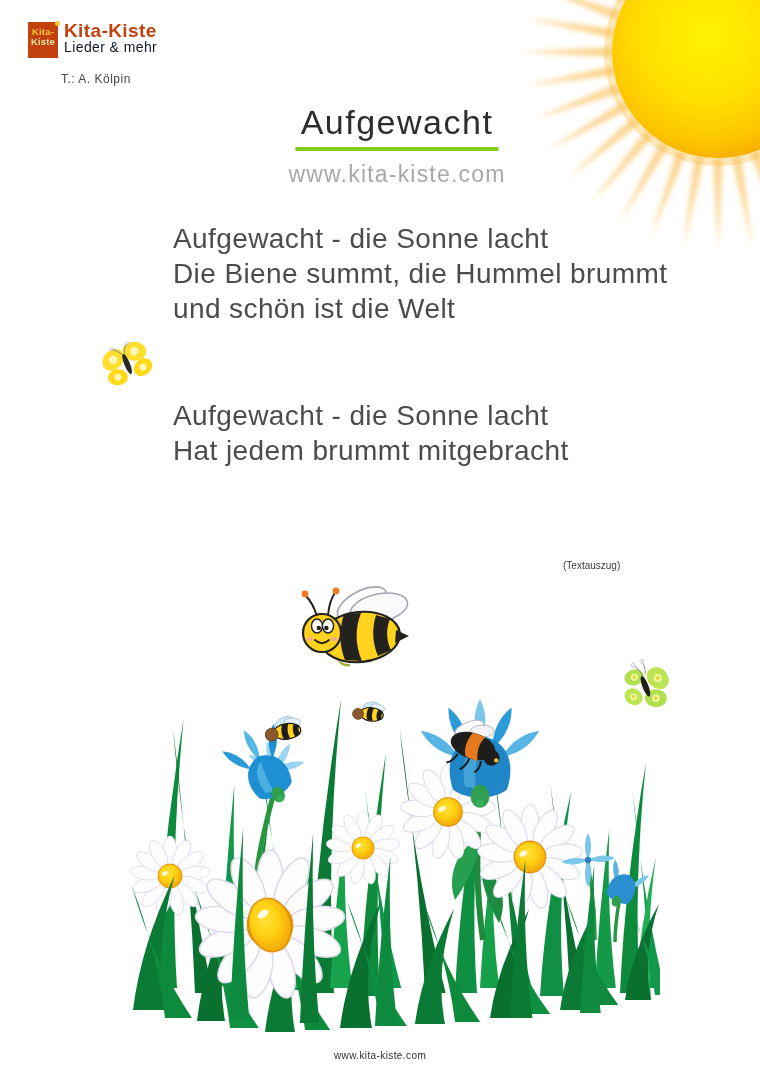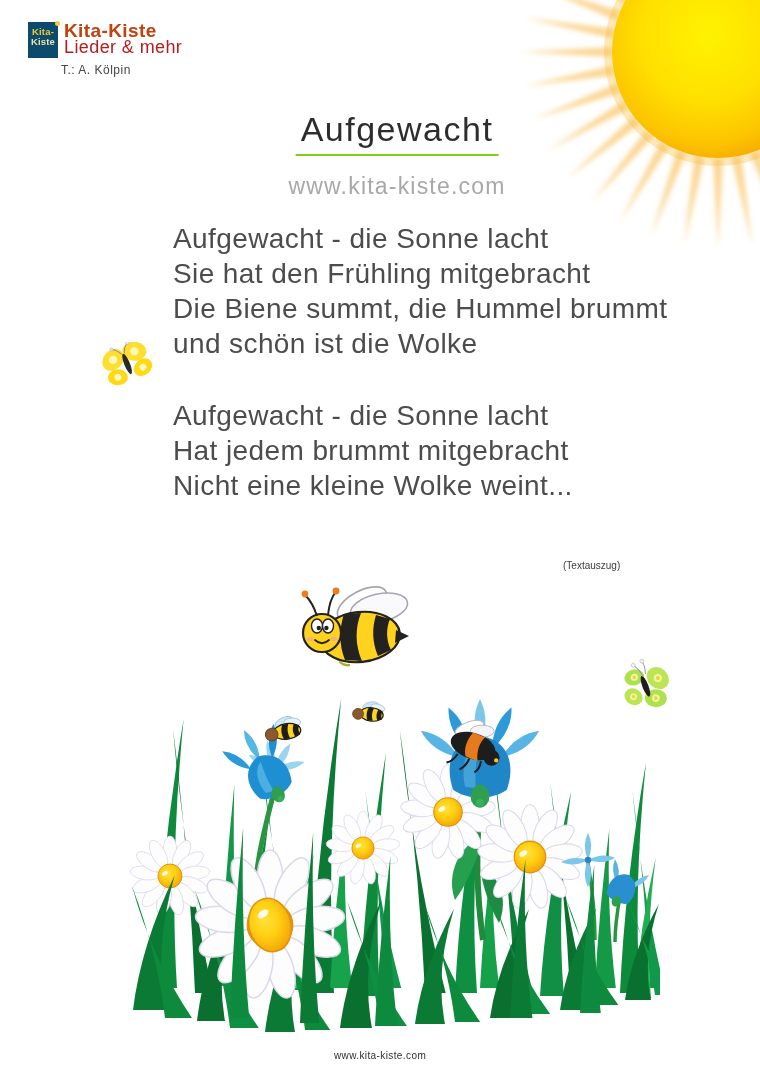--- a/index.html
+++ b/index.html
@@ -1,33 +1,33 @@
 <!DOCTYPE html>
 <html><head>
 <meta charset="utf-8">
 <style>
   html,body{margin:0;padding:0;background:#fff;}
   .page{position:relative;width:760px;height:1075px;background:#fff;overflow:hidden;
         font-family:"Liberation Sans", sans-serif;}
   
   .logo-block{position:absolute;left:28px;top:22px;display:flex;}
-  .logo-box{width:30px;height:31px;background:#0c4a6e;color:#f6c832;font-size:9.5px;
+  .logo-box{width:30px;height:31px;background:#c2410c;color:#f6c832;font-size:9.5px;
             font-weight:bold;line-height:10px;padding-top:5px;text-align:center;letter-spacing:.2px;}
   .logo-box .l2{color:#efe3a8;}
   .logo-spark{position:absolute;left:55px;top:21px;width:5px;height:5px;background:#f6c832;border-radius:50%;}
   .logo-text{margin-left:6px;line-height:16px;padding-top:1px;}
   .logo-line1{color:#c2410c;font-size:19px;font-weight:600;letter-spacing:.4px;}
-  .logo-line2{color:#b91c1c;font-size:18px;font-weight:500;letter-spacing:.4px;}
-  .credit{position:absolute;left:61px;top:63px;font-size:12px;color:#454545;letter-spacing:.5px;}
+  .logo-line2{color:#0f172a;font-size:14px;font-weight:500;letter-spacing:.4px;}
+  .credit{position:absolute;left:61px;top:72px;font-size:12px;color:#454545;letter-spacing:.5px;}
   
   .sun{position:absolute;left:508px;top:-158px;width:420px;height:420px;}
   
   .title-block{position:absolute;left:397px;top:102px;transform:translateX(-50%);text-align:center;white-space:nowrap;}
   .title{display:inline-block;font-size:34px;font-weight:500;color:#2d2d2d;letter-spacing:1.5px;
-         border-bottom:2px solid #84cc16;padding:0 5px 5px 5px;margin:8px;}
+         border-bottom:4px solid #84cc16;padding:0 5px 5px 5px;margin:1px;}
   .subtitle{margin-top:9px;font-size:23px;color:#a8a8a8;letter-spacing:1.2px;}
   
   .verse{position:absolute;left:173px;font-size:28px;line-height:35px;color:#4c4c4c;
          letter-spacing:.4px;white-space:nowrap;}
   .verse1{top:221px;}
   .verse2{top:398px;}
   .textauszug{position:absolute;left:563px;top:560px;font-size:10px;color:#3c3c3c;}
   
   .bfly-yellow{position:absolute;left:101px;top:342px;width:52px;height:46px;}
   .bfly-green{position:absolute;left:611px;top:658px;width:66px;height:60px;}
@@ -111,29 +111,27 @@
     <circle cx="210" cy="210" r="106" fill="url(#sunCore)"></circle>
   </svg>
 
   <div class="title-block">
     <h1 class="title">Aufgewacht</h1>
     <div class="subtitle">www.kita-kiste.com</div>
   </div>
 
   <div class="verse verse1">
     <div>Aufgewacht - die Sonne lacht</div>
-    <div>Sie hat den Frühling mitgebracht</div>
     <div>Die Biene summt, die Hummel brummt</div>
-    <div>und schön ist die Wolke</div>
+    <div>und schön ist die Welt</div>
   </div>
 
   <div class="verse verse2">
     <div>Aufgewacht - die Sonne lacht</div>
     <div>Hat jedem brummt mitgebracht</div>
-    <div>Nicht eine kleine Wolke weint...</div>
   </div>
 
   <div class="textauszug">(Textauszug)</div>
 
   <svg class="bfly-yellow" viewBox="0 0 52 46" aria-hidden="true">
     <g transform="rotate(-22 26 23)">
       <ellipse cx="15" cy="13" rx="12" ry="9.5" fill="#ffde2e" transform="rotate(-25 15 13)"></ellipse>
       <ellipse cx="13" cy="31" rx="10" ry="8" fill="#ffd816" transform="rotate(20 13 31)"></ellipse>
       <ellipse cx="38" cy="13" rx="12" ry="9.5" fill="#ffde2e" transform="rotate(25 38 13)"></ellipse>
       <ellipse cx="40" cy="31" rx="10" ry="8" fill="#ffd816" transform="rotate(-20 40 31)"></ellipse>

